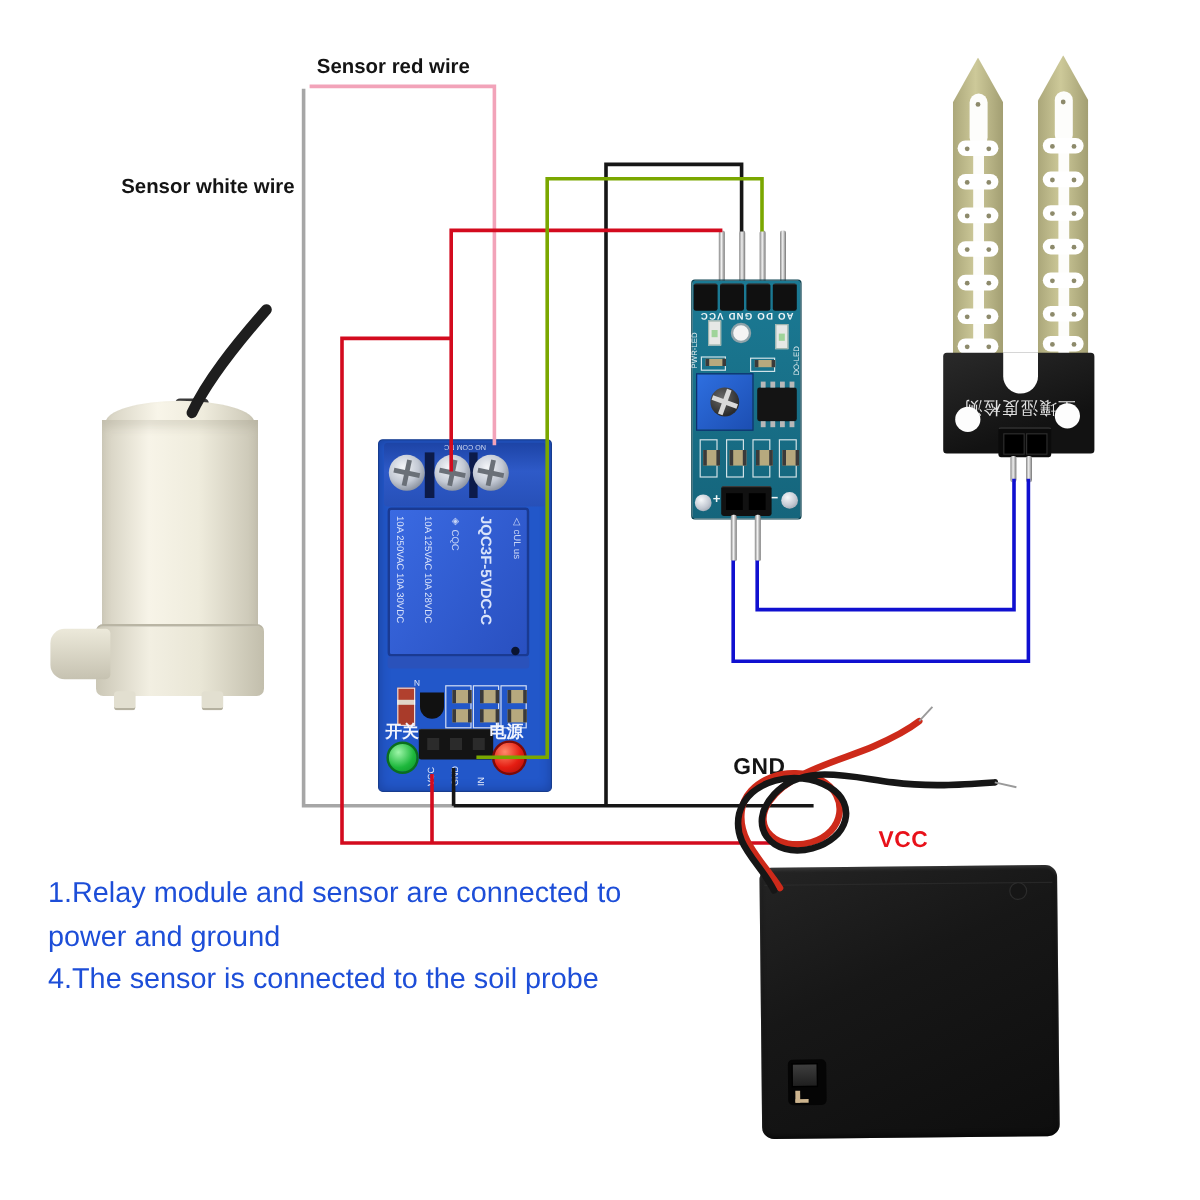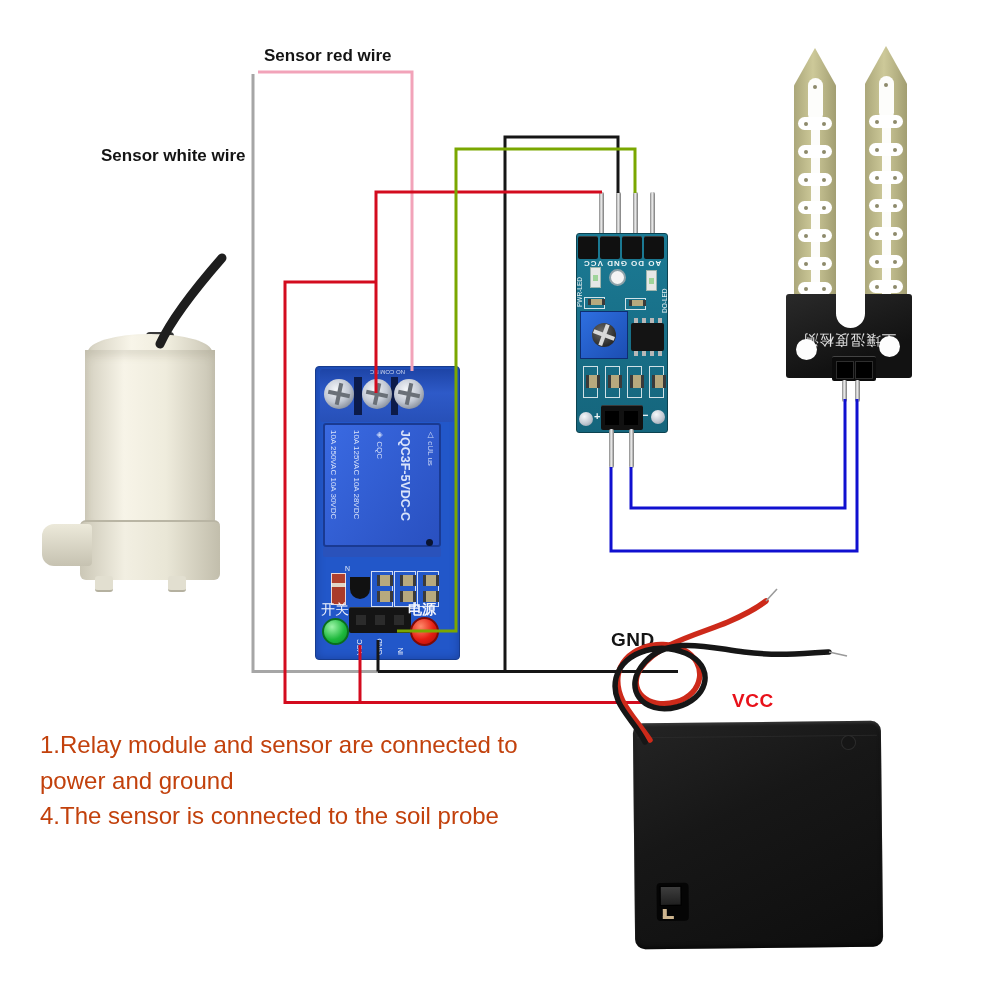--- a/index.html
+++ b/index.html
@@ -2,21 +2,21 @@
 <html><head>
 <meta charset="utf-8">
 <style>
   html,body{margin:0;padding:0;background:#fff;}
   #stage{position:relative;width:1000px;height:1000px;background:#fff;overflow:hidden;
          font-family:"Liberation Sans",sans-serif;}
   .abs{position:absolute;}
   .lbl{position:absolute;font-weight:bold;color:#141414;font-size:17px;white-space:nowrap;}
   .biglbl{position:absolute;font-weight:bold;color:#141414;font-size:19px;white-space:nowrap;letter-spacing:.5px;}
   .vcc-red{color:#e8111a;}
-  #instructions{position:absolute;left:40px;top:727px;font-size:24px;line-height:35.5px;color:#c2410c;}
+  #instructions{position:absolute;left:40px;top:727px;font-size:24px;line-height:35.5px;color:#1d4ed8;}
   .vt{writing-mode:vertical-rl;display:inline-block;}
   .vt180{writing-mode:vertical-rl;transform:rotate(180deg);display:inline-block;}
   .flip{transform:rotate(180deg);}
   .pin{background:linear-gradient(90deg,#858585,#f0f0f0 45%,#767676);border-radius:2px;}
   .metalpad{border-radius:50%;background:radial-gradient(circle at 38% 32%,#f6f8fa,#c2c8d2 55%,#8a919d);}
   .screw{position:absolute;border-radius:50%;background:radial-gradient(circle at 40% 35%,#f4f6f9,#c3c9d4 48%,#79818f 85%);}
   .screw .b1,.screw .b2{position:absolute;background:#6a7078;left:50%;top:50%;}
   .screw .b1{width:22px;height:4px;transform:translate(-50%,-50%) rotate(12deg);}
   .screw .b2{width:4px;height:22px;transform:translate(-50%,-50%) rotate(12deg);}
   .pbar{position:absolute;width:34px;height:13px;background:#fff;border-radius:7px;}
@@ -85,21 +85,21 @@
     <div class="resbox" style="left:101px;top:204px;width:20px;height:34px;">
         <span class="chip" style="left:5px;top:3px;width:10px;height:11px;"></span>
         <span class="chip" style="left:5px;top:19px;width:10px;height:11px;"></span>
       </div>
 
     <div class="abs" style="left:33px;top:240px;width:62px;height:25px;background:#141414;border-radius:2px;border-top:1px solid #3c3c3c;">
       <span class="abs" style="left:7px;top:7px;width:10px;height:10px;background:#2b2b2b;"></span>
       <span class="abs" style="left:26px;top:7px;width:10px;height:10px;background:#2b2b2b;"></span>
       <span class="abs" style="left:45px;top:7px;width:10px;height:10px;background:#2b2b2b;"></span>
     </div>
-    <div class="abs" style="left:5px;top:234px;font-size:14px;font-weight:normal;color:#f2f5fd;">开关</div>
+    <div class="abs" style="left:5px;top:234px;font-size:14px;font-weight:bold;color:#f2f5fd;">开关</div>
     <div class="abs" style="left:92px;top:234px;font-size:14px;font-weight:bold;color:#f2f5fd;">电源</div>
 
     <div class="abs" style="left:6px;top:251px;width:27px;height:27px;border-radius:50%;background:radial-gradient(circle at 35% 30%,#9df5a8,#1db83c 58%,#0c8f27);border:2px solid #0a6e1e;box-sizing:border-box;"></div>
     <div class="abs" style="left:94px;top:250px;width:29px;height:29px;border-radius:50%;background:radial-gradient(circle at 35% 30%,#ff8a6a,#e51d12 55%,#a80d07);border:2px solid #7e0a06;box-sizing:border-box;"></div>
 
     <div class="abs vt180" style="left:39px;top:260px;height:28px;font-size:7.5px;color:#eef2fc;">VCC</div>
     <div class="abs vt180" style="left:59px;top:260px;height:28px;font-size:7.5px;color:#eef2fc;">GND</div>
     <div class="abs vt180" style="left:80px;top:260px;height:28px;font-size:7.5px;color:#eef2fc;">IN</div>
   </div>
 

